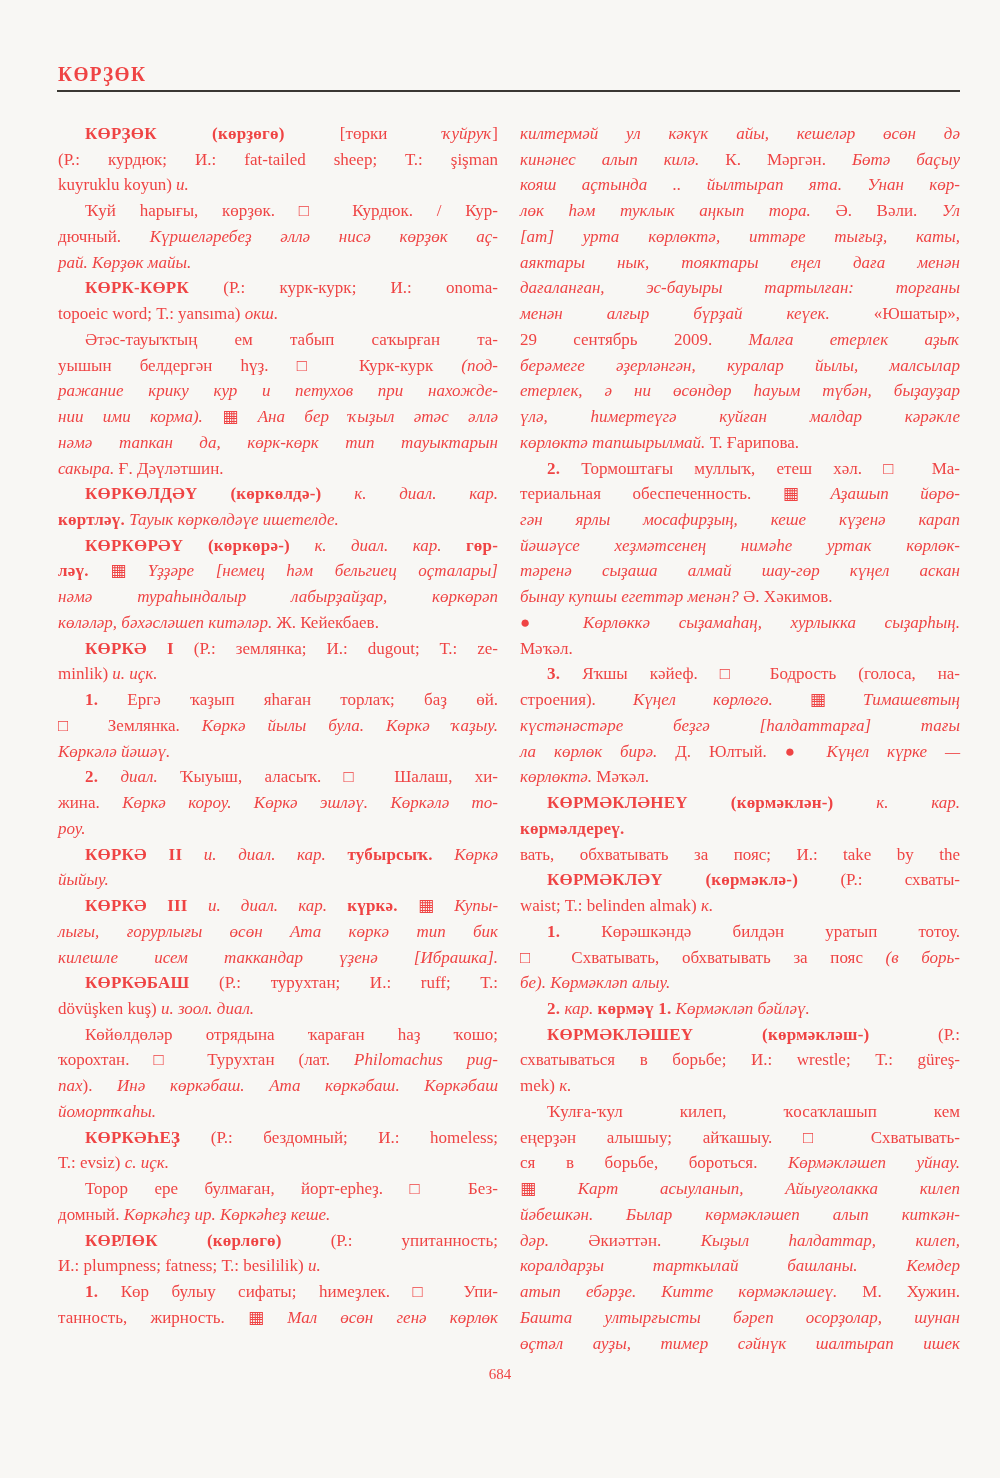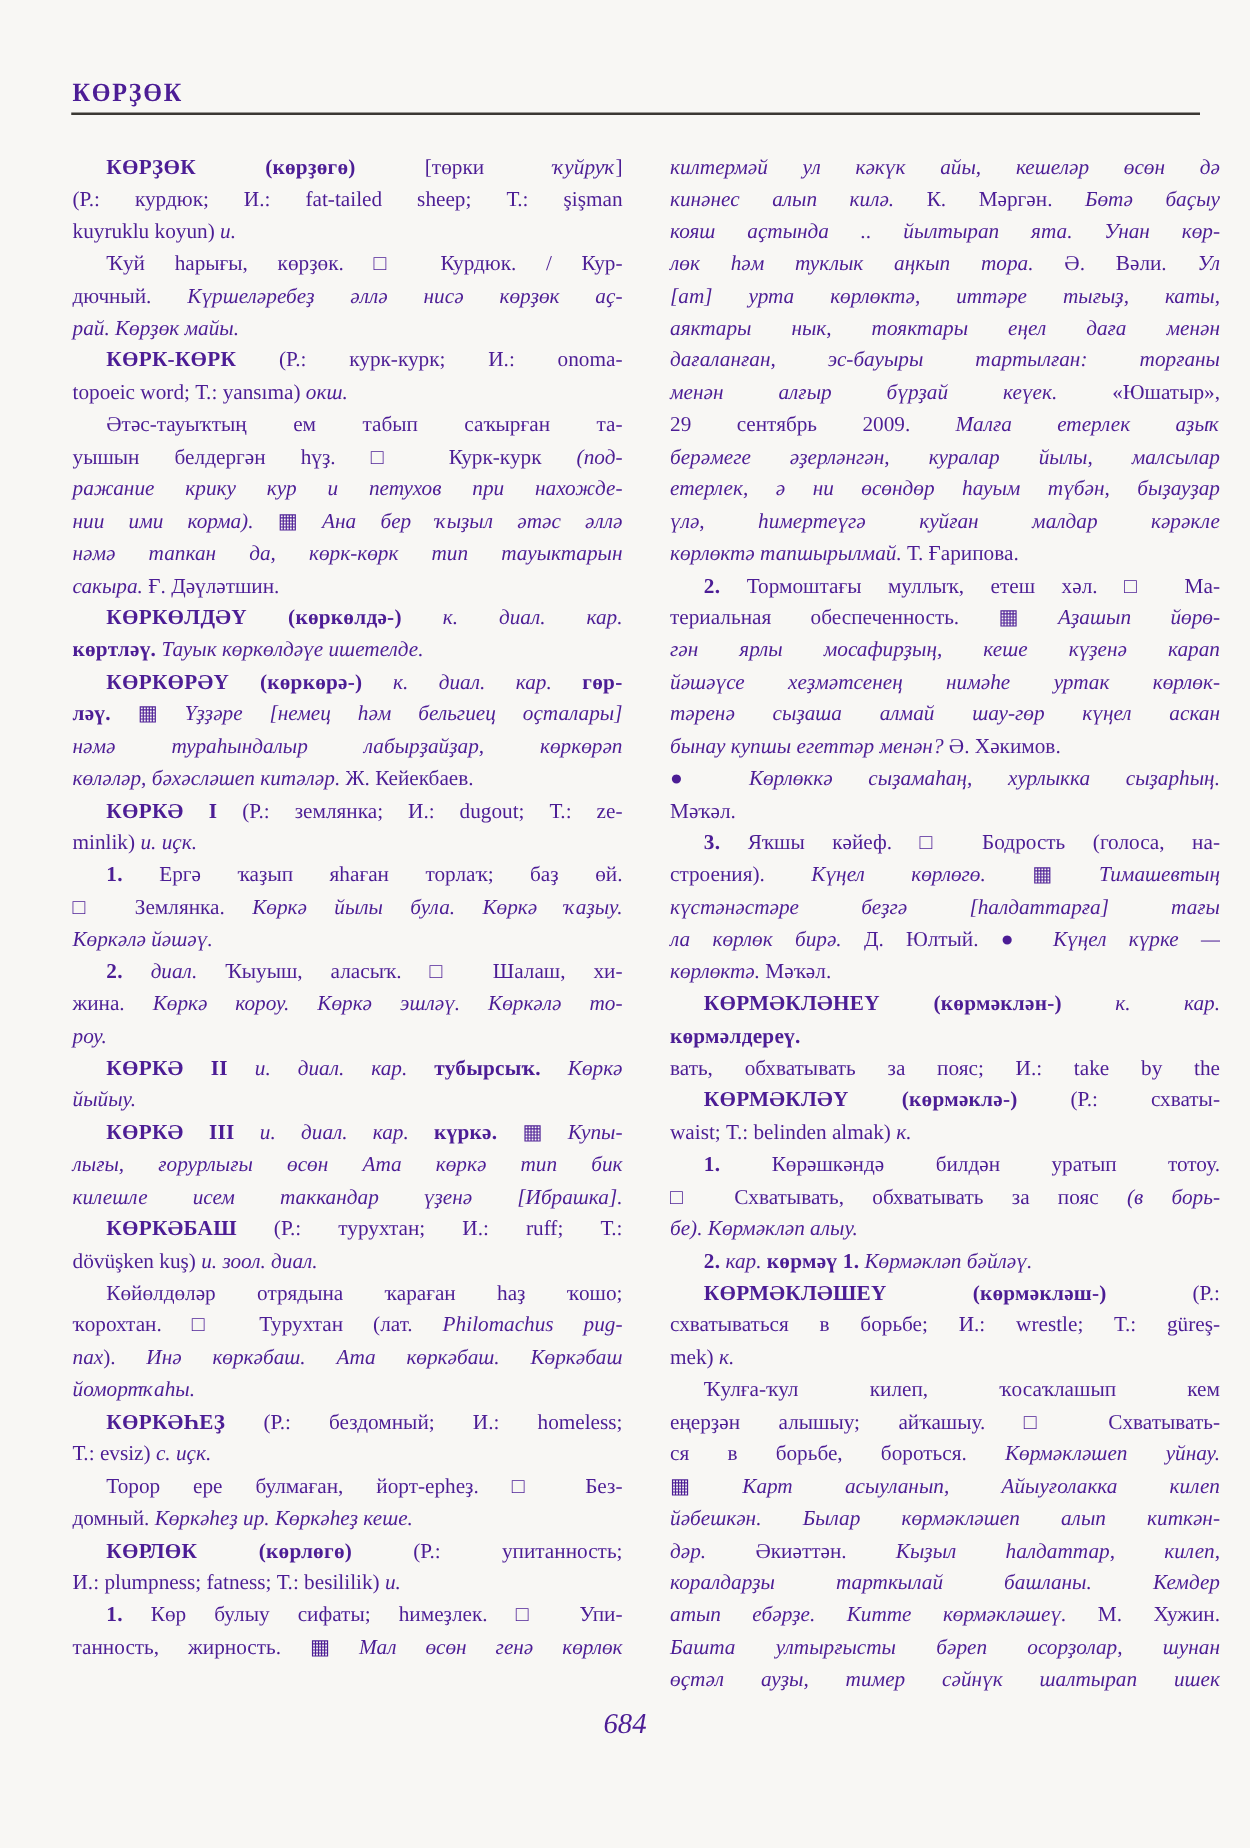--- a/index.html
+++ b/index.html
@@ -1,48 +1,48 @@
 <!DOCTYPE html>
 <html><head>
 <meta charset="utf-8">
 <style>
   html,body { margin:0; padding:0; background:#dcdcdc; }
   .page {
     position:relative;
     width:1000px; height:1478px;
     background:#f8f7f4;
     font-family:"Liberation Serif","DejaVu Serif",serif;
-    color:#4c1d95;
+    color:#ef4444;
     overflow:hidden;
   }
   .running-head {
     position:absolute; left:58px; top:62px;
     font-weight:700; font-size:21px; letter-spacing:1.5px;
     transform:scaleX(.92); transform-origin:left center;
   }
   .head-rule {
     position:absolute; left:57px; top:90px;
     width:903px; height:2px; background:#3b3833;
   }
   .col { position:absolute; top:121px; width:440px; }
   .col-left  { left:58px; }
-  .col-right { left:520px;margin-left:16px; }
+  .col-right { left:520px; }
   .line {
     font-size:17px;
     height:25.74px; line-height:25.74px;
     text-align:justify; text-align-last:justify;
     overflow:visible; white-space:normal;
   }
   .line.indent { text-indent:27px; }
   .line.end { text-align-last:left; }
   .line b { font-weight:700; letter-spacing:.2px; }
   .line i { font-style:italic; }
   .page-number {
     position:absolute; left:0; top:1366px; width:1000px;
-    text-align:center; font-size:23px;font-style:italic;
+    text-align:center; font-size:15px;
   }
 </style>
 </head>
 <body>
 
 <div class="page">
   <div class="running-head">КӨРҘӨК</div>
   <div class="head-rule"></div>
   <div class="col col-left" id="col-left">
       <div class="line indent"><b>КӨРҘӨК (көрҙөгө)</b> [төрки <i>ҡуйруҡ</i>]</div>

